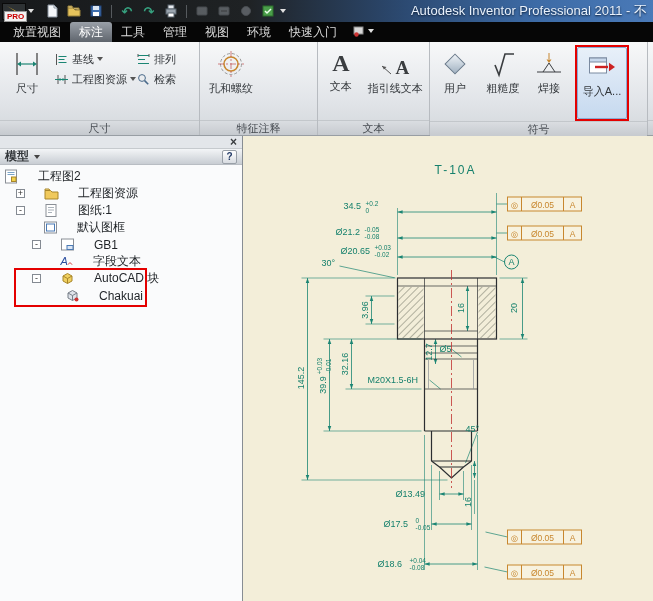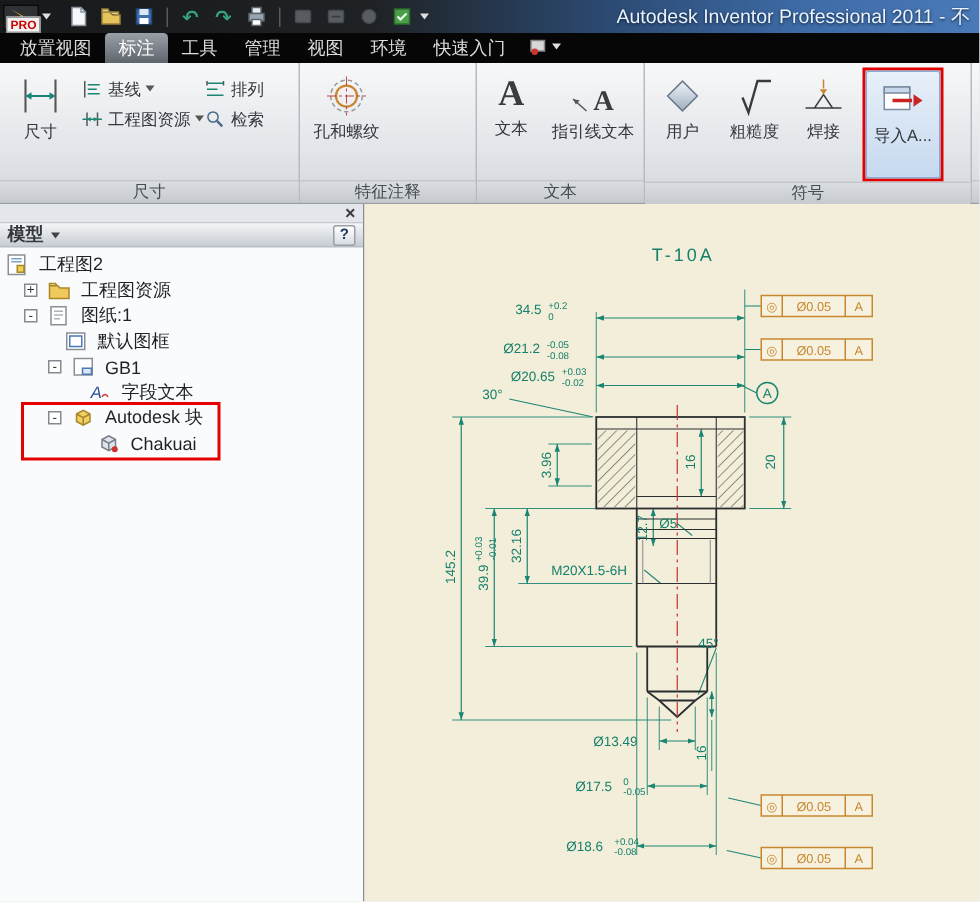--- a/index.html
+++ b/index.html
@@ -46,21 +46,21 @@
 
 
 .main{display:flex;height:465px;background:#fff}
 .browser{width:243px;border-right:1px solid #878d93;display:flex;flex-direction:column;background:#fafbfc}
 .browser-top{height:13px;background:#e3e6ea;display:flex;justify-content:flex-end;align-items:center;border-bottom:1px solid #c6cace}
 .close-x{font-size:12px;line-height:11px;color:#3a3d40;padding:0 5px;font-weight:bold}
 .browser-header{height:16px;background:linear-gradient(#f3f5f7,#c8cdd3);display:flex;align-items:center;padding:0 5px;border-bottom:1px solid #b8bdc3;font-weight:bold;color:#33373b}
 .browser-header .caret{margin-left:5px;border-top-color:#444}
 .help-btn{margin-left:auto;width:15px;height:14px;background:linear-gradient(#fff,#d8dce1);border:1px solid #99a0a8;border-radius:2px;font-size:10px;line-height:12px;text-align:center;color:#223a66;font-weight:bold}
 .tree{position:relative;flex:1;padding-top:3px;font-size:12px;color:#1f2327;overflow:hidden}
-.trow{height:17px;display:flex;align-items:center;gap:7px}
+.trow{height:17px;display:flex;align-items:center;gap:19px}
 .expander{width:9px;height:9px;border:1px solid #848a92;background:#fff;font-size:9px;line-height:7px;text-align:center;color:#333;flex:none}
 .ticon{width:15px;height:15px;flex:none}
 .tlabel{white-space:nowrap}
 .tree-redbox{position:absolute;left:14px;top:103px;width:133px;height:39px;border:2px solid #e40000;pointer-events:none}
 
 .drawing-area{flex:1;position:relative;background:#f3eed9}
 svg.draw{position:absolute;inset:0;width:100%;height:100%}
 .dim{fill:#15806c;font-size:9px;font-family:"Liberation Sans","DejaVu Sans",sans-serif}
 .tol{fill:#15806c;font-size:6.5px;font-family:"Liberation Sans","DejaVu Sans",sans-serif}
 .rot{fill:#15806c;font-size:9px}
@@ -370,21 +370,21 @@
           </svg>
         <span class="tlabel">字段文本</span>
       </div>
 
       <div class="trow" style="padding-left:32px">
         <span class="expander">-</span>
         <svg class="ticon" viewBox="0 0 15 15">
             <path d="M3 5l4.5-2.5L12 5v5l-4.5 2.5L3 10z" fill="#f0d060" stroke="#a8862a"></path>
             <path d="M3 5l4.5 2.5L12 5M7.5 7.5v5" stroke="#a8862a" fill="none"></path>
           </svg>
-        <span class="tlabel">Autodesk 块</span>
+        <span class="tlabel">AutoCAD 块</span>
       </div>
 
       <div class="trow" style="padding-left:65px">
         <svg class="ticon" viewBox="0 0 15 15">
             <path d="M3 5l4.5-2.5L12 5v5l-4.5 2.5L3 10z" fill="#dfe3ea" stroke="#777e88"></path>
             <path d="M3 5l4.5 2.5L12 5M7.5 7.5v5" stroke="#777e88" fill="none"></path>
             <circle cx="11.5" cy="11.5" r="2" fill="#c33"></circle>
           </svg>
         <span class="tlabel">Chakuai</span>
       </div>

